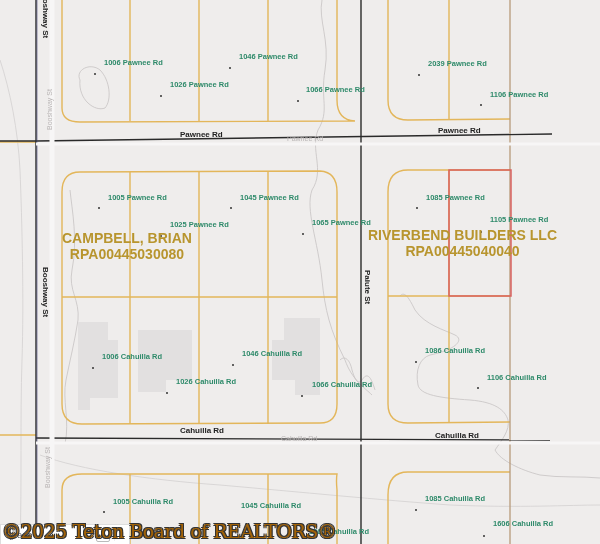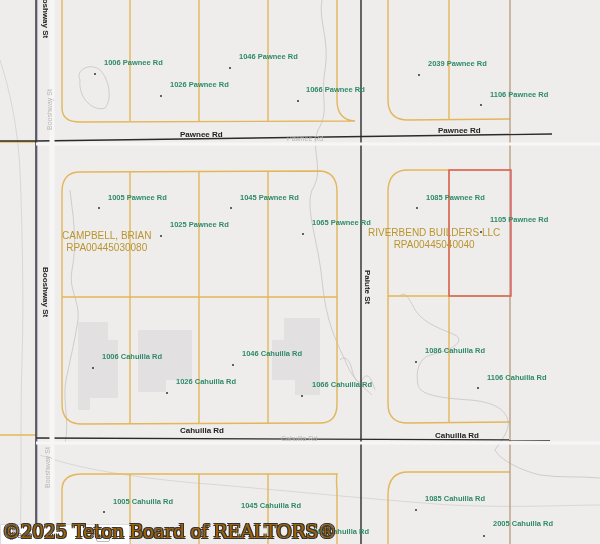--- a/index.html
+++ b/index.html
@@ -1,20 +1,20 @@
 <!DOCTYPE html>
 <html><head>
 <meta charset="utf-8">
 <style>
   html, body { margin: 0; padding: 0; }
   body { width: 600px; height: 544px; overflow: hidden; background: #efedec; font-family: "Liberation Sans", sans-serif; }
   #map { position: relative; width: 600px; height: 544px; background: #efedec; }
   #map svg { position: absolute; left: 0; top: 0; }
   .lbl { position: absolute; font-size: 7.5px; font-weight: bold; color: #2e8a6a; white-space: nowrap; line-height: 1; }
-  .owner { position: absolute; font-size: 10px; font-weight: normal; color: #b8952e; text-align: center; line-height: 1.15; white-space: nowrap; }
+  .owner { position: absolute; font-size: 14px; font-weight: bold; color: #b8952e; text-align: center; line-height: 1.15; white-space: nowrap; }
   .road { position: absolute; font-size: 8px; font-weight: bold; color: #222; white-space: nowrap; line-height: 1; }
   .road-faint { position: absolute; font-size: 7px; color: #b9b5b5; white-space: nowrap; line-height: 1; }
   .vroad { position: absolute; font-size: 8px; font-weight: bold; color: #222; white-space: nowrap; line-height: 1; transform: rotate(90deg); transform-origin: left top; }
   .vroad-faint { position: absolute; font-size: 7px; color: #b9b5b5; white-space: nowrap; line-height: 1; transform: rotate(-90deg); transform-origin: left top; }
   .watermark { position: absolute; left: 2px; top: 512px; font-size: 19px; color: #a16207; letter-spacing: -0.5px; font-family: "DejaVu Serif", serif; text-shadow: -1px -1px 0 #333, 1px -1px 0 #333, -1px 1px 0 #333, 1px 1px 0 #333; white-space: nowrap; margin-top: 8px; }
   .search-box { position: absolute; left: 0; top: 524px; width: 128px; height: 20px; background: #fff; border: 1px solid #ddd; display: flex; align-items: center; }
   .search-text { font-size: 9px; color: #555; padding-left: 8px; flex: 1; }
   .search-copy { width: 12px; height: 12px; border: 1px solid #bbb; border-radius: 2px; margin-right: 4px; }
   .search-chev { width: 14px; font-size: 10px; color: #444; text-align: center; border-left: 1px solid #eee; }
 </style>
@@ -133,21 +133,21 @@
   <span class="lbl" style="left:490px;top:216px;">1105 Pawnee Rd</span>
   <span class="lbl" style="left:102px;top:353px;">1006 Cahuilla Rd</span>
   <span class="lbl" style="left:176px;top:378px;">1026 Cahuilla Rd</span>
   <span class="lbl" style="left:242px;top:350px;">1046 Cahuilla Rd</span>
   <span class="lbl" style="left:312px;top:381px;">1066 Cahuilla Rd</span>
   <span class="lbl" style="left:425px;top:347px;">1086 Cahuilla Rd</span>
   <span class="lbl" style="left:487px;top:374px;">1106 Cahuilla Rd</span>
   <span class="lbl" style="left:113px;top:498px;">1005 Cahuilla Rd</span>
   <span class="lbl" style="left:241px;top:502px;">1045 Cahuilla Rd</span>
   <span class="lbl" style="left:425px;top:495px;">1085 Cahuilla Rd</span>
-  <span class="lbl" style="left:493px;top:520px;">2005 Cahuilla Rd</span>
+  <span class="lbl" style="left:493px;top:520px;">1606 Cahuilla Rd</span>
   <span class="lbl" style="left:309px;top:528px;">1065 Cahuilla Rd</span>
 
   <div class="owner" style="left:62px;top:230px;">
     <div>CAMPBELL, BRIAN</div>
     <div>RPA00445030080</div>
   </div>
   <div class="owner" style="left:368px;top:227px;">
     <div>RIVERBEND BUILDERS LLC</div>
     <div>RPA00445040040</div>
   </div>

